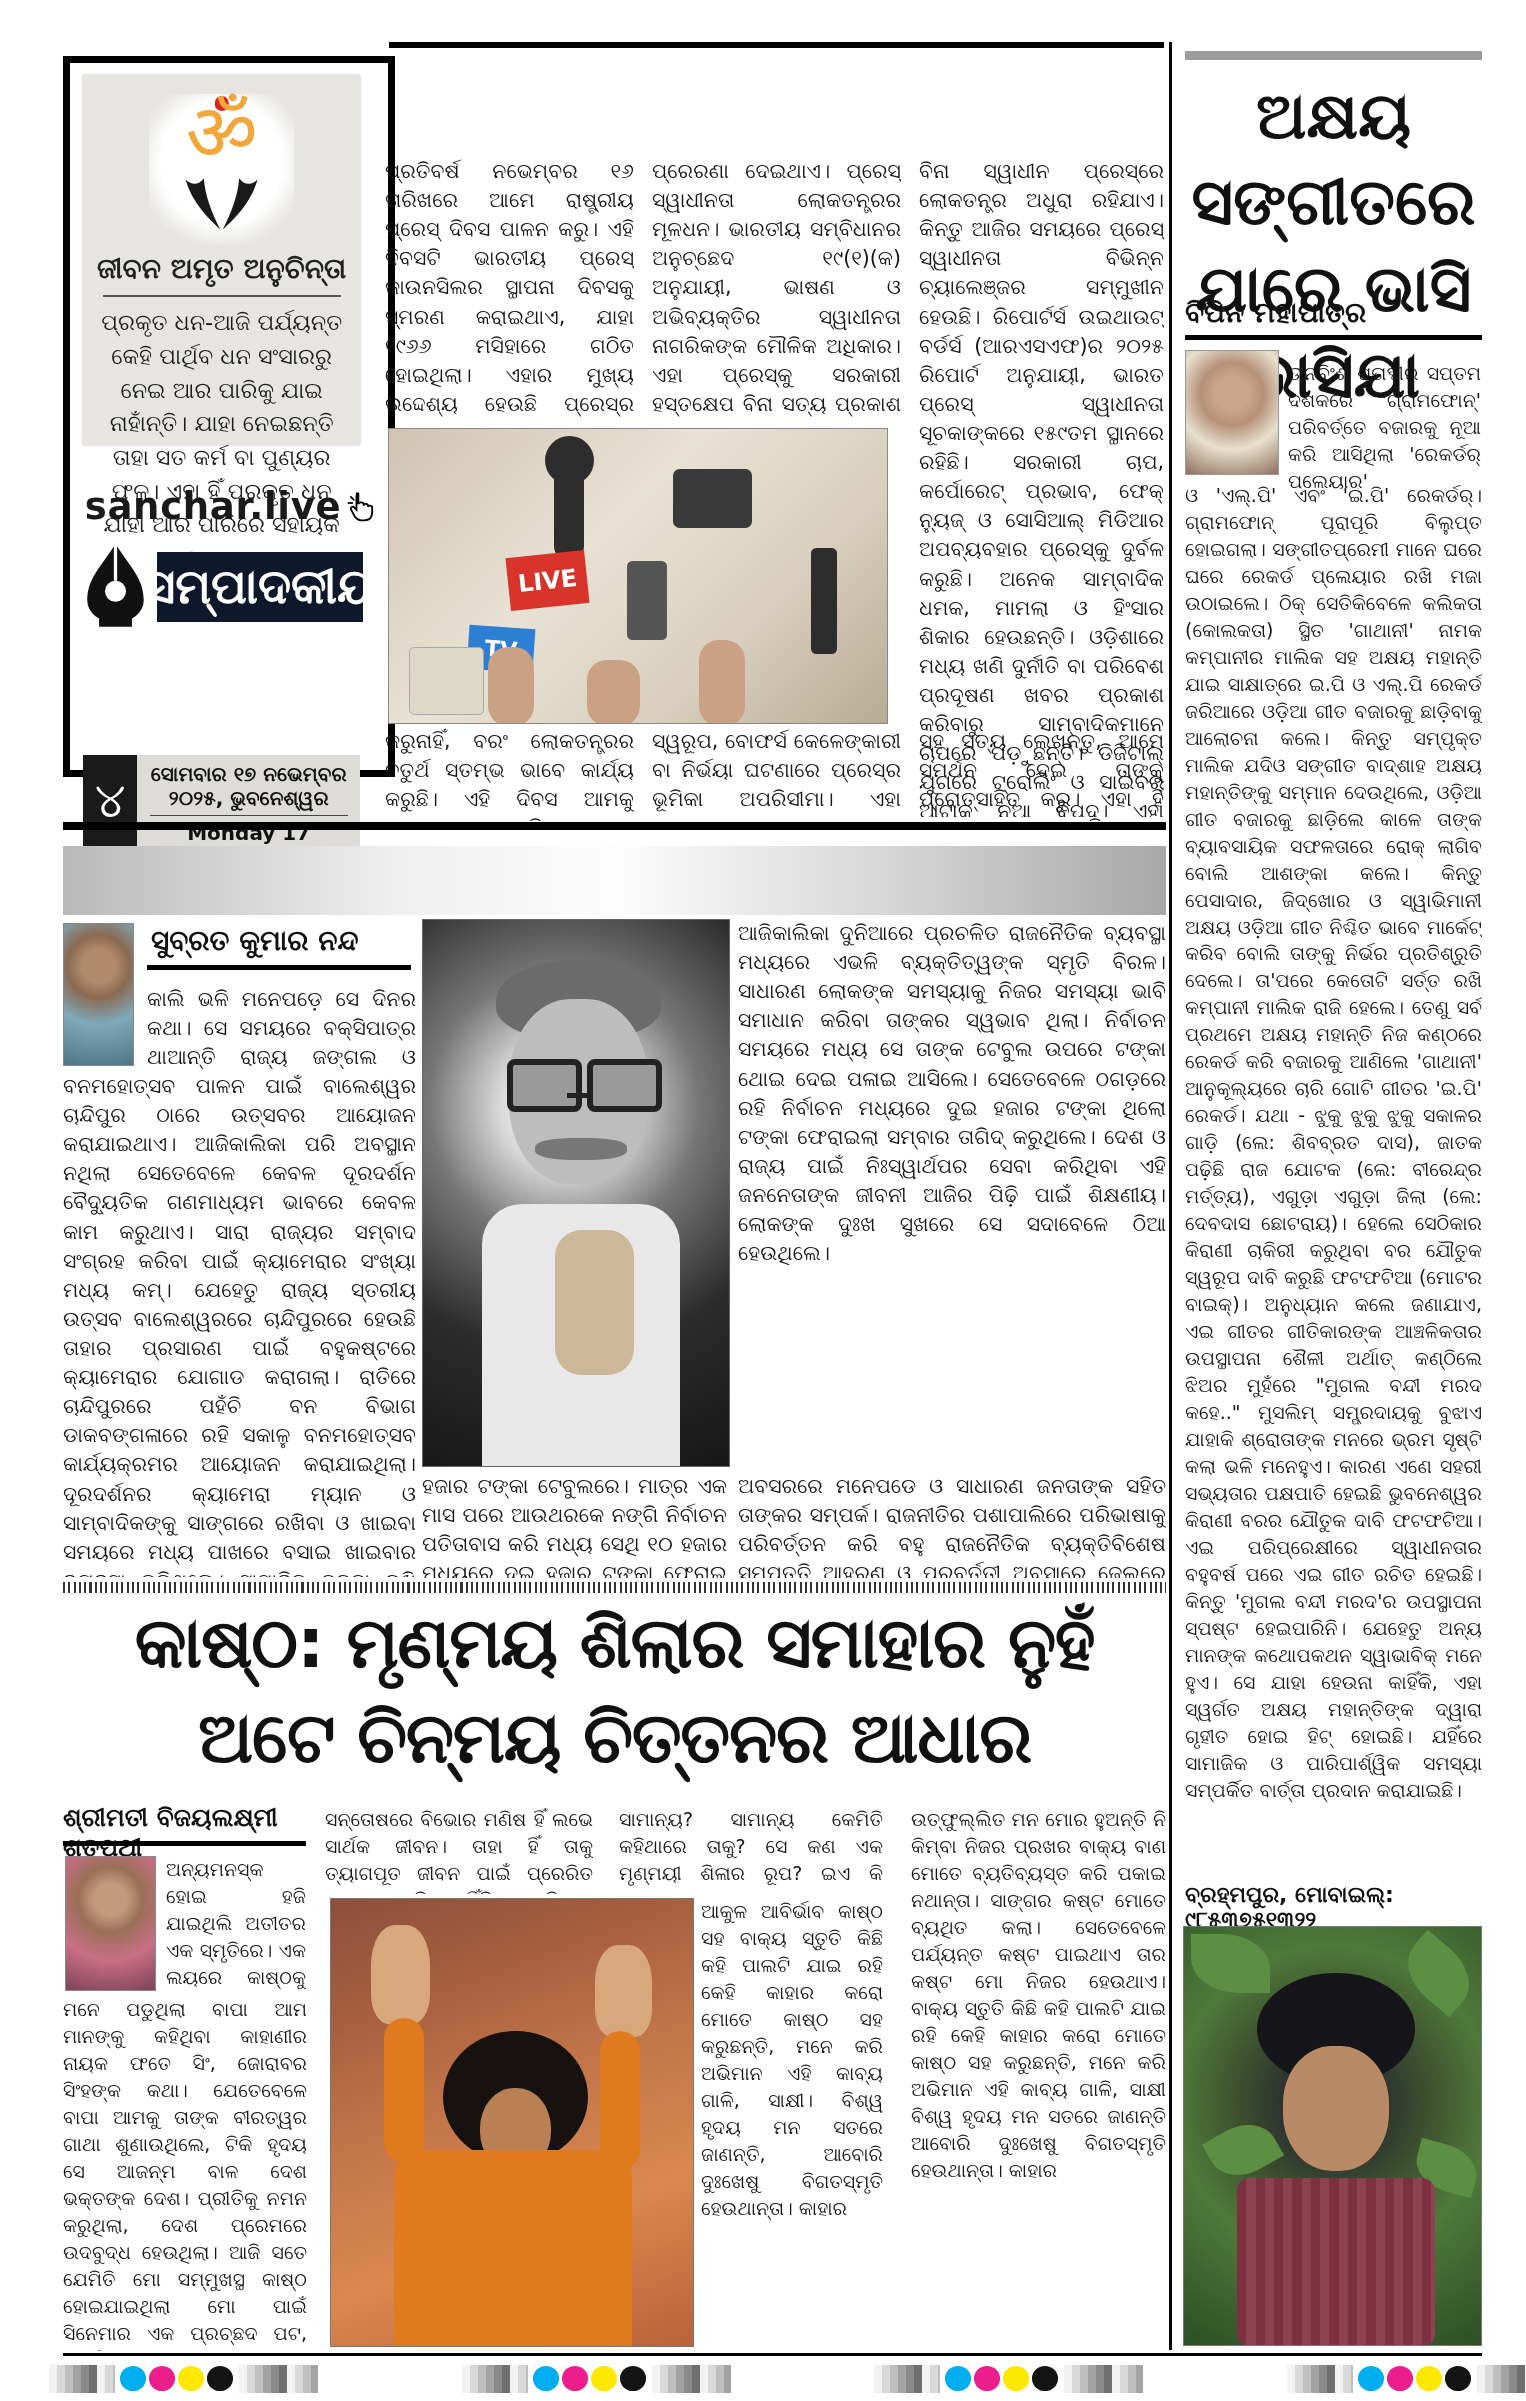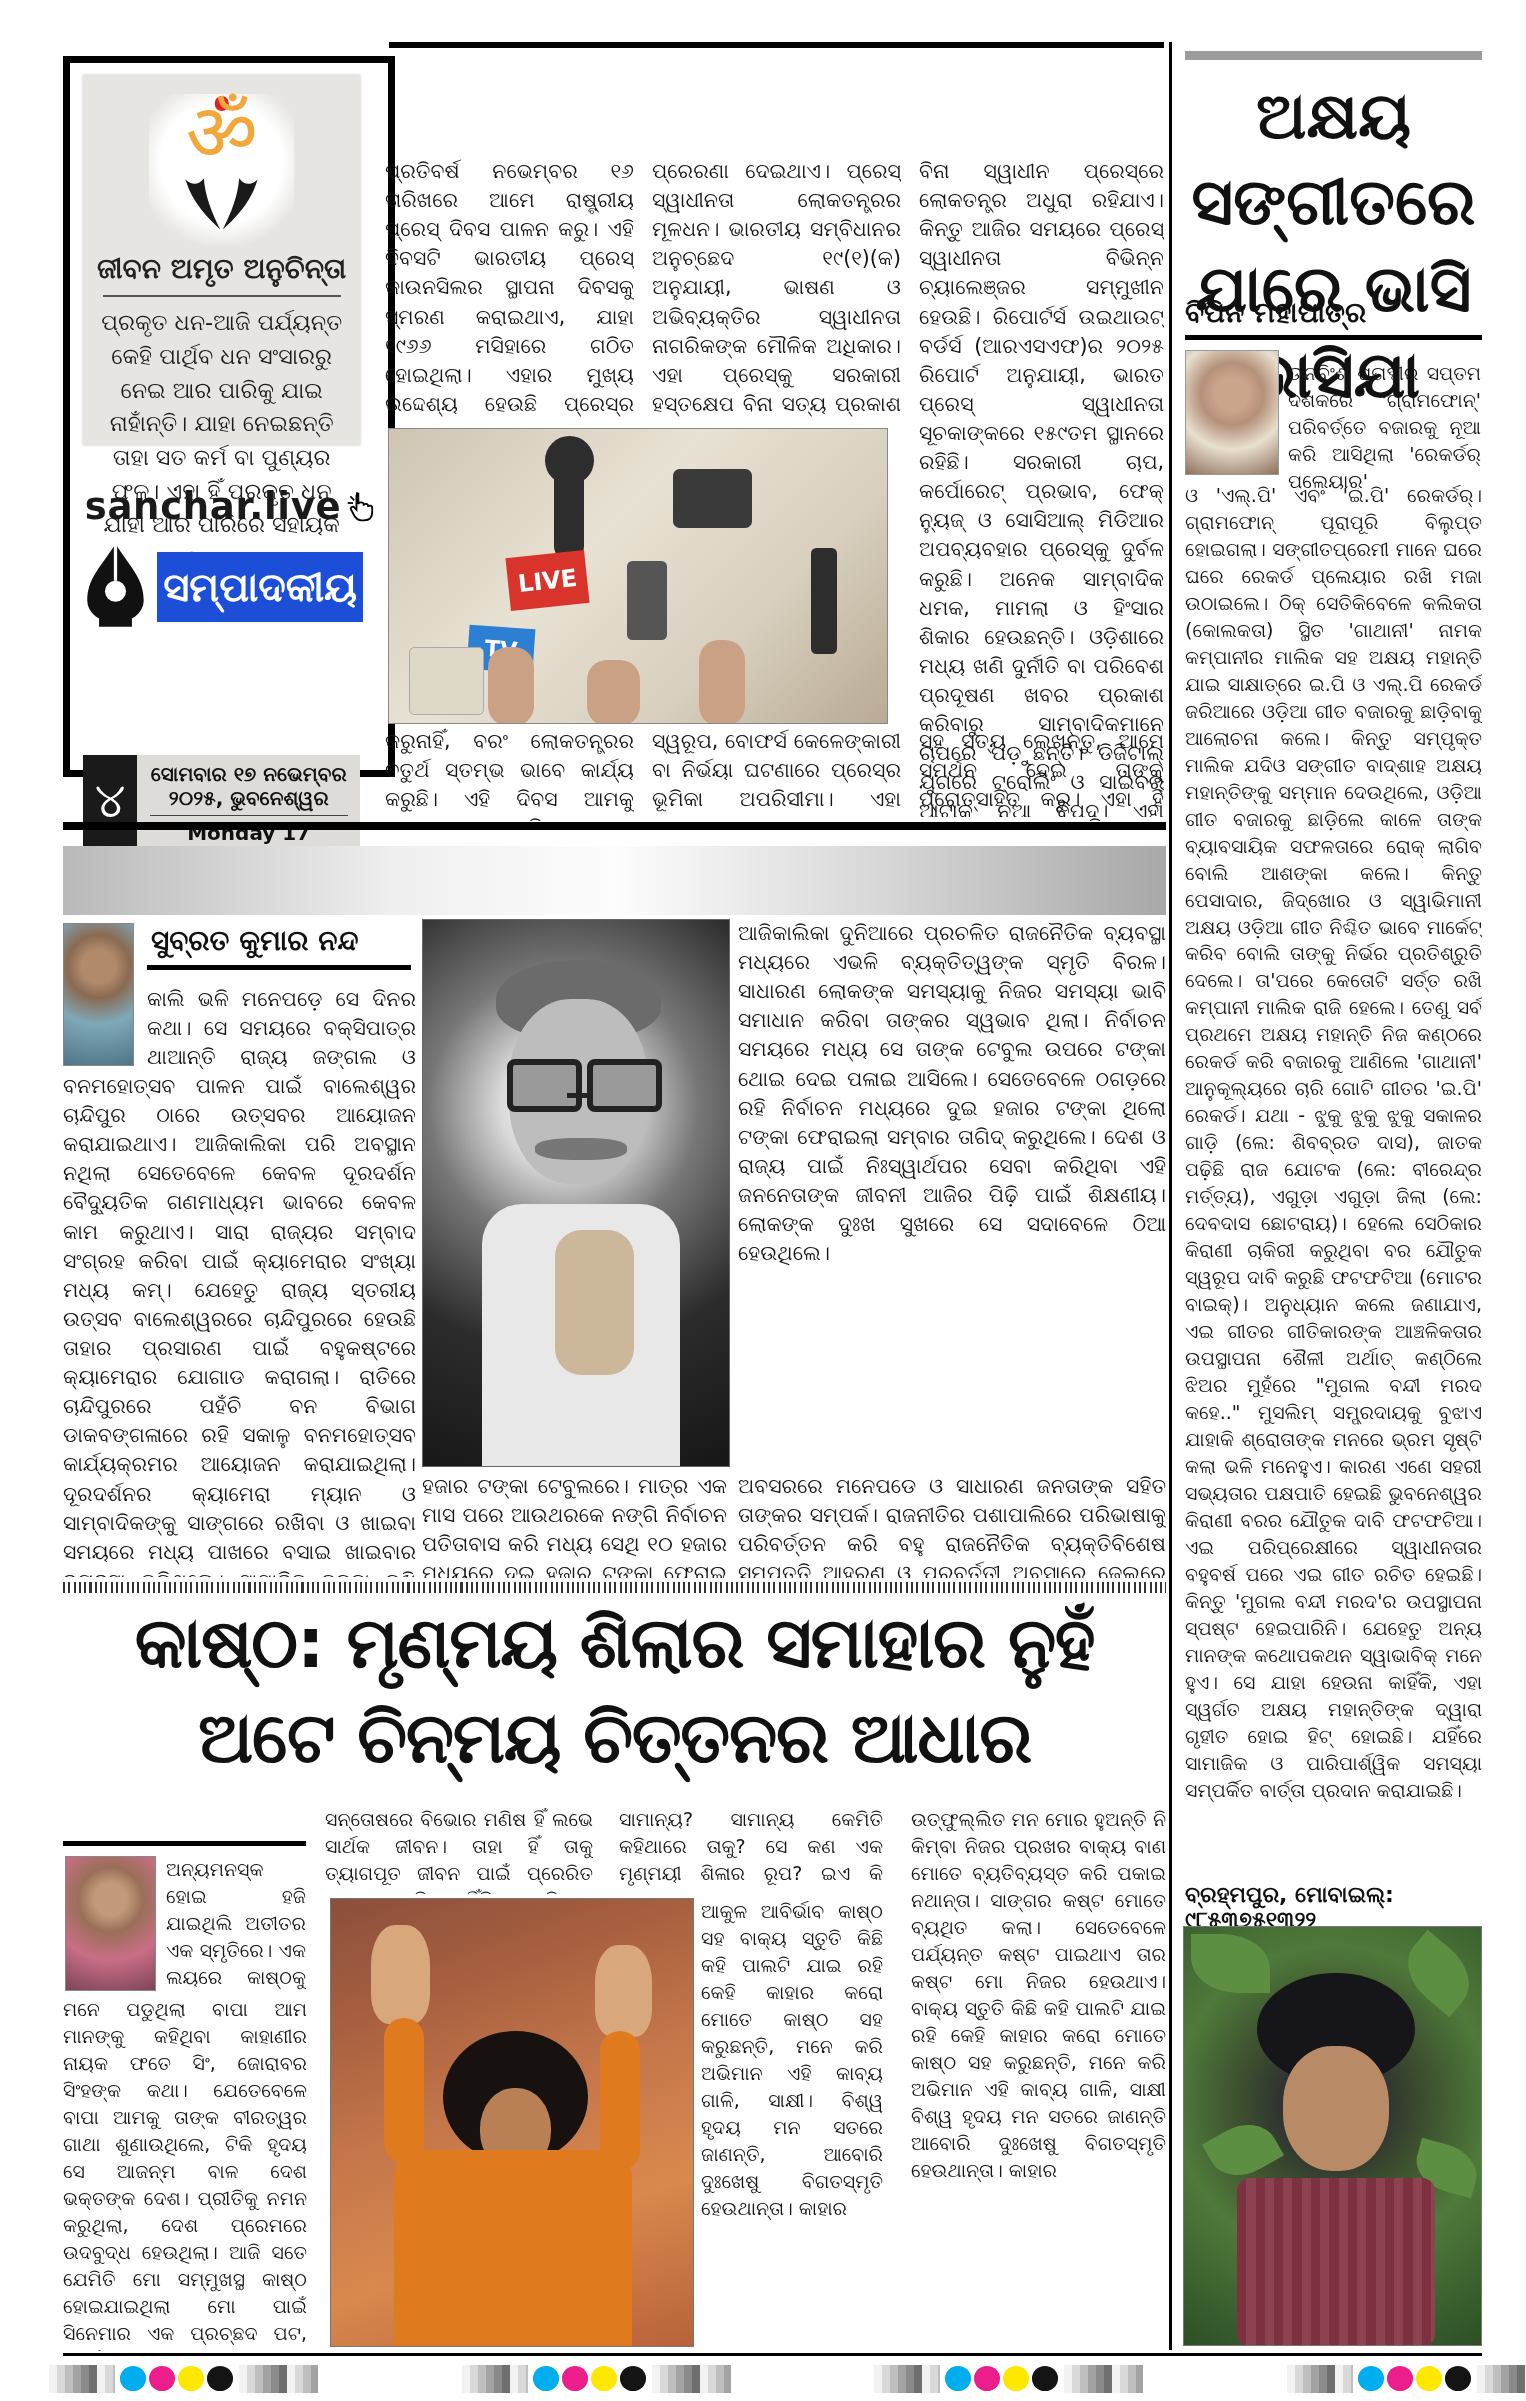--- a/index.html
+++ b/index.html
@@ -15,22 +15,22 @@
      box-shadow:0 0 2.6px rgba(0,0,0,.25);text-align:center;}
   #om-wrap{position:relative;margin:18.5px auto 0;width:145px;height:152px;background:radial-gradient(circle at 50% 45%,#ffffff 55%,#e6e5e1 78%);}
   .om-glyph{font-size:79px;color:#f2a73a;line-height:1;position:relative;}
   .om-dot{position:absolute;left:50%;top:2.6px;transform:translateX(-50%);width:14.5px;height:14.5px;background:#d22;border-radius:50%;}
   #thought-title{font-size:28px;font-weight:bold;color:#222;margin-top:6.6px;}
   #thought-divider{width:238px;height:2px;background:#555;margin:9.2px auto;}
   #thought-text{font-size:22.4px;line-height:1.5;padding:0 9.2px;color:#1c1c1c;}
   #site-row{position:absolute;left:0;top:422px;width:100%;text-align:center;font-weight:bold;font-size:37px;letter-spacing:0.7px;color:#1a1a1a;}
   #editorial-row{position:absolute;left:9.2px;top:485px;width:284px;height:79px;}
   .nib{position:absolute;left:0;top:-8px;width:73px;height:92px;}
-  #editorial-box{position:absolute;left:78px;top:4px;width:206px;height:70px;background:#1d4ed8;color:#fff;
-     font-size:40px;font-weight:bold;display:flex;align-items:center;justify-content:center;}
+  #editorial-box{position:absolute;left:78px;top:4px;width:206px;height:70px;background:#0f172a;color:#fff;
+     font-size:48px;font-weight:bold;display:flex;align-items:center;justify-content:center;}
   #brand-wrap{position:absolute;left:6.6px;top:581px;width:290px;height:106px;}
   #brand-bar{position:absolute;left:112px;top:0;width:178px;height:29px;background:#000;color:#fff;
      font-size:17px;font-weight:bold;letter-spacing:9.2px;display:flex;align-items:center;justify-content:center;}
   #brand-odia{position:absolute;left:0;top:5.3px;width:100%;text-align:center;font-size:82px;font-weight:bold;color:#111;
      -webkit-text-stroke:2px #111;}
   #brand-ring{position:absolute;left:84px;top:-2.6px;width:29px;height:29px;border:8px solid #e11;border-radius:50%;background:#fff;}
   #brand-ring::after{content:"";position:absolute;left:5.3px;top:5.3px;width:8px;height:8px;background:#000;border-radius:50%;}
   #date-strip{position:absolute;left:13.2px;top:692px;width:277px;height:91px;}
   #page-num-box{position:absolute;left:0;top:0;width:54px;height:91px;background:#1a1a1a;color:#fff;
       font-size:48px;display:flex;align-items:center;justify-content:center;}
@@ -236,20 +236,21 @@
   </div>
 
   <div class="abs body-text" id="mid-col2">ଆଜିକାଲିକା ଦୁନିଆରେ ପ୍ରଚଳିତ ରାଜନୈତିକ ବ୍ୟବସ୍ଥା ମଧ୍ୟରେ ଏଭଳି ବ୍ୟକ୍ତିତ୍ୱଙ୍କ ସ୍ମୃତି ବିରଳ। ସାଧାରଣ ଲୋକଙ୍କ ସମସ୍ୟାକୁ ନିଜର ସମସ୍ୟା ଭାବି ସମାଧାନ କରିବା ତାଙ୍କର ସ୍ୱଭାବ ଥିଲା। ନିର୍ବାଚନ ସମୟରେ ମଧ୍ୟ ସେ ତାଙ୍କ ଟେବୁଲ ଉପରେ ଟଙ୍କା ଥୋଇ ଦେଇ ପଳାଇ ଆସିଲେ। ସେତେବେଳେ ଠଗଡ଼ରେ ରହି ନିର୍ବାଚନ ମଧ୍ୟରେ ଦୁଇ ହଜାର ଟଙ୍କା ଥିଲୋ ଟଙ୍କା ଫେରାଇଲା ସମ୍ବାର ତାଗିଦ୍ କରୁଥିଲେ। ଦେଶ ଓ ରାଜ୍ୟ ପାଇଁ ନିଃସ୍ୱାର୍ଥପର ସେବା କରିଥିବା ଏହି ଜନନେତାଙ୍କ ଜୀବନୀ ଆଜିର ପିଢ଼ି ପାଇଁ ଶିକ୍ଷଣୀୟ। ଲୋକଙ୍କ ଦୁଃଖ ସୁଖରେ ସେ ସଦାବେଳେ ଠିଆ ହେଉଥିଲେ।</div>
   <div class="abs body-text" id="mid-below1">ହଜାର ଟଙ୍କା ଟେବୁଲରେ। ମାତ୍ର ଏକ ମାସ ପରେ ଆଉଥରକେ ନଙ୍ଗି ନିର୍ବାଚନ ପତିତାବାସ କରି ମଧ୍ୟ ସେଥି ୧୦ ହଜାର ମଧ୍ୟରେ ଦୁଇ ହଜାର ଟଙ୍କା ଫେରାଇ ଦେଇଥିଲେ।</div>
   <div class="abs body-text" id="mid-below2">ଅବସରରେ ମନେପଡେ ଓ ସାଧାରଣ ଜନତାଙ୍କ ସହିତ ତାଙ୍କର ସମ୍ପର୍କ। ରାଜନୀତିର ପଶାପାଲିରେ ପରିଭାଷାକୁ ପରିବର୍ତ୍ତନ କରି ବହୁ ରାଜନୈତିକ ବ୍ୟକ୍ତିବିଶେଷ ସମ୍ପତ୍ତି ଆହରଣ ଓ ପରବର୍ତ୍ତୀ ଅବସ୍ଥାରେ ଜେଲରେ ରହିବା ବର୍ତ୍ତମାନ ରାଜନୈତିକ ବ୍ୟବସ୍ଥାର ମୁକସାଖୀ ହୋଇଛି। ସାଧାରଣ ଲୋକଙ୍କ ସମସ୍ୟାକୁ ସମାଧାନ କରିବା ଓ ଲୋକଙ୍କ ପାଇଁ ଲଢ଼େଇ କରିବାର ଜଣେ ମେହେନତି ମଣିଷଙ୍କ ଏହି ଜନ୍ମ ଜୟନ୍ତୀରେ ତାଙ୍କ ପ୍ରତି ଶ୍ରଦ୍ଧାଞ୍ଜଳୀ ହେବ ତାଙ୍କର ଆଦର୍ଶରେ ଛାତ୍ର ଓ ଯୁବ ସମାଜ ଯଦି ସାମାନ୍ୟ ଅନୁପ୍ରାଣିତ ହେବେ।</div>
 
   <div class="abs" id="hatch-sep"></div>
 
   <div class="abs" id="bottom-headline1">କାଷ୍ଠ: ମୃଣ୍ମୟ ଶିଲାର ସମାହାର ନୁହଁ</div>
   <div class="abs" id="bottom-headline2">ଅଟେ ଚିନ୍ମୟ ଚିତ୍ତନର ଆଧାର</div>
+  <div class="abs" id="bottom-byline">ଶ୍ରୀମତୀ ବିଜୟଲକ୍ଷ୍ମୀ ଶତପଥୀ</div>
   <div class="abs rule" id="bottom-byline-rule"></div>
   <div class="abs photo-frame" id="bottom-photoA"></div>
   <div class="abs body-text small" id="bottom-colA-top">ଅନ୍ୟମନସ୍କ ହୋଇ ହଜି ଯାଇଥିଲି ଅତୀତର ଏକ ସ୍ମୃତିରେ। ଏକ ଲୟରେ କାଷ୍ଠକୁ ଦେଖୁ ଦେଖୁ ସ୍ମୃତି ରାଇଜରେ ଭ୍ରମଣ କରୁଥିଲି। ହଁ,</div>
   <div class="abs body-text small" id="bottom-colA">ମନେ ପଡୁଥିଲା ବାପା ଆମ ମାନଙ୍କୁ କହିଥିବା କାହାଣୀର ନାୟକ ଫତେ ସିଂ, ଜୋରାବର ସିଂହଙ୍କ କଥା। ଯେତେବେଳେ ବାପା ଆମକୁ ତାଙ୍କ ବୀରତ୍ୱର ଗାଥା ଶୁଣାଉଥିଲେ, ଟିକି ହୃଦୟ ସେ ଆଜନ୍ମ ବାଳ ଦେଶ ଭକ୍ତଙ୍କ ଦେଶ। ପ୍ରୀତିକୁ ନମନ କରୁଥିଲା, ଦେଶ ପ୍ରେମରେ ଉଦବୁଦ୍ଧ ହେଉଥିଲା। ଆଜି ସତେ ଯେମିତି ମୋ ସମ୍ମୁଖସ୍ଥ କାଷ୍ଠ ହୋଇଯାଇଥିଲା ମୋ ପାଇଁ ସିନେମାର ଏକ ପ୍ରଚ୍ଛଦ ପଟ, ଯେଉଁଠୁ ଫତେ ସିଂ ଓ ଜୋରାବର ସିଂଙ୍କ ଆତ୍ମ ସନ୍ତୋଷ ଭାବକୁ ମୁଁ ମନ ଭରି ଉପଭୋଗ କରୁଥିଲି। ସେ ଦିନ ତାଙ୍କ ଆତ୍ମ ବିଶ୍ୱାସର ସୁଦୃଢ଼ ଭିତ୍ତିଭୂମି ତାଙ୍କୁ ଦେଶ ମାତୃକା ପାଇଁ ବଳିଦାନ ଦେବାରେ ଆତ୍ମ ସନ୍ତୁଷ୍ଟି ପ୍ରଦାନ କରୁଥିଲା, ତ୍ୟାଗର ସୂଉଚ୍ଚ ଛାତ ଆତ୍ମୋପଲବ୍ଧିର ମାର୍ଗ ପ୍ରଶସ୍ତ କରିଥିଲା। ସାମାନ୍ୟ ଦୁର୍ବଳ ଭିତ୍ତିଭୂମିର ସେହି ନୟନରେ ସେ କାଷ୍ଠର ସତ୍ୟସାଇ ବାବାଙ୍କ ଆତ୍ମବିଶ୍ୱାସର ନିହ, ଆତ୍ମତା ବିନା ଗୃହ ନିର୍ମାଣ ଆତ୍ମୋପଲବ୍ଧିର ମାର୍ଗ ପ୍ରକୃତ ଭିତ୍ତିଭୂମି, କାଷ୍ଠ ଓ ସୁଦୃଢ଼ କାଷ୍ଠ ତୁଲ୍ୟ ଆତ୍ମ ଛାତ ସେତେ ସୁନ୍ଦର ଭବନ। ସୁଦୃଢ଼ କାଷ୍ଠ ତୁଲ୍ୟ ଆତ୍ମ</div>
   <div class="abs body-text small" id="bottom-colB">ସନ୍ତୋଷରେ ବିଭୋର ମଣିଷ ହିଁ ଲଭେ ସାର୍ଥକ ଜୀବନ। ତାହା ହିଁ ତାକୁ ତ୍ୟାଗପୂତ ଜୀବନ ପାଇଁ ପ୍ରେରିତ କଲେ। ଆଜି କାହିଁକି ଲଗୁଛି ଏ ସାମାନ୍ୟ କାଷ୍ଠ ମୋତେ ଅସାମାନ୍ୟ ଶିକ୍ଷା ଦେଇ ଚାଲିଛି ପ୍ରଭୁଙ୍କ ବାଣୀକୁ ଆହୁରି ଗଭୀର ଭାବରେ ବୁଝେଇବାକୁ ସାହାଯ୍ୟ କରୁଛି।</div>
   <div class="abs body-text small" id="bottom-colC">ସାମାନ୍ୟ? ସାମାନ୍ୟ କେମିତି କହିଥାରେ ତାକୁ? ସେ କଣ ଏକ ମୃଣ୍ମୟୀ ଶିଳାର ରୂପ? ଇଏ କି କଙ୍କର କଙ୍କର ଶଙ୍କର ହେ... ବଳି ମୋ ଭାରତୀର ଅମୃତ ବାଣୀ ଗାନ କରୁ, ସବୁରି ଭିତରେ ଏକ ଈଶ୍ୱର ସତ୍ତାର ଅନୁଭବ କରାଏ।</div>
 
   <div class="abs photo-frame" id="sai-photo">
     <div class="sai-hand" style="left:40px;top:26.4px;width:59px;height:99px;"></div>
     <div class="sai-hand" style="left:264px;top:46px;width:57px;height:92px;"></div>

